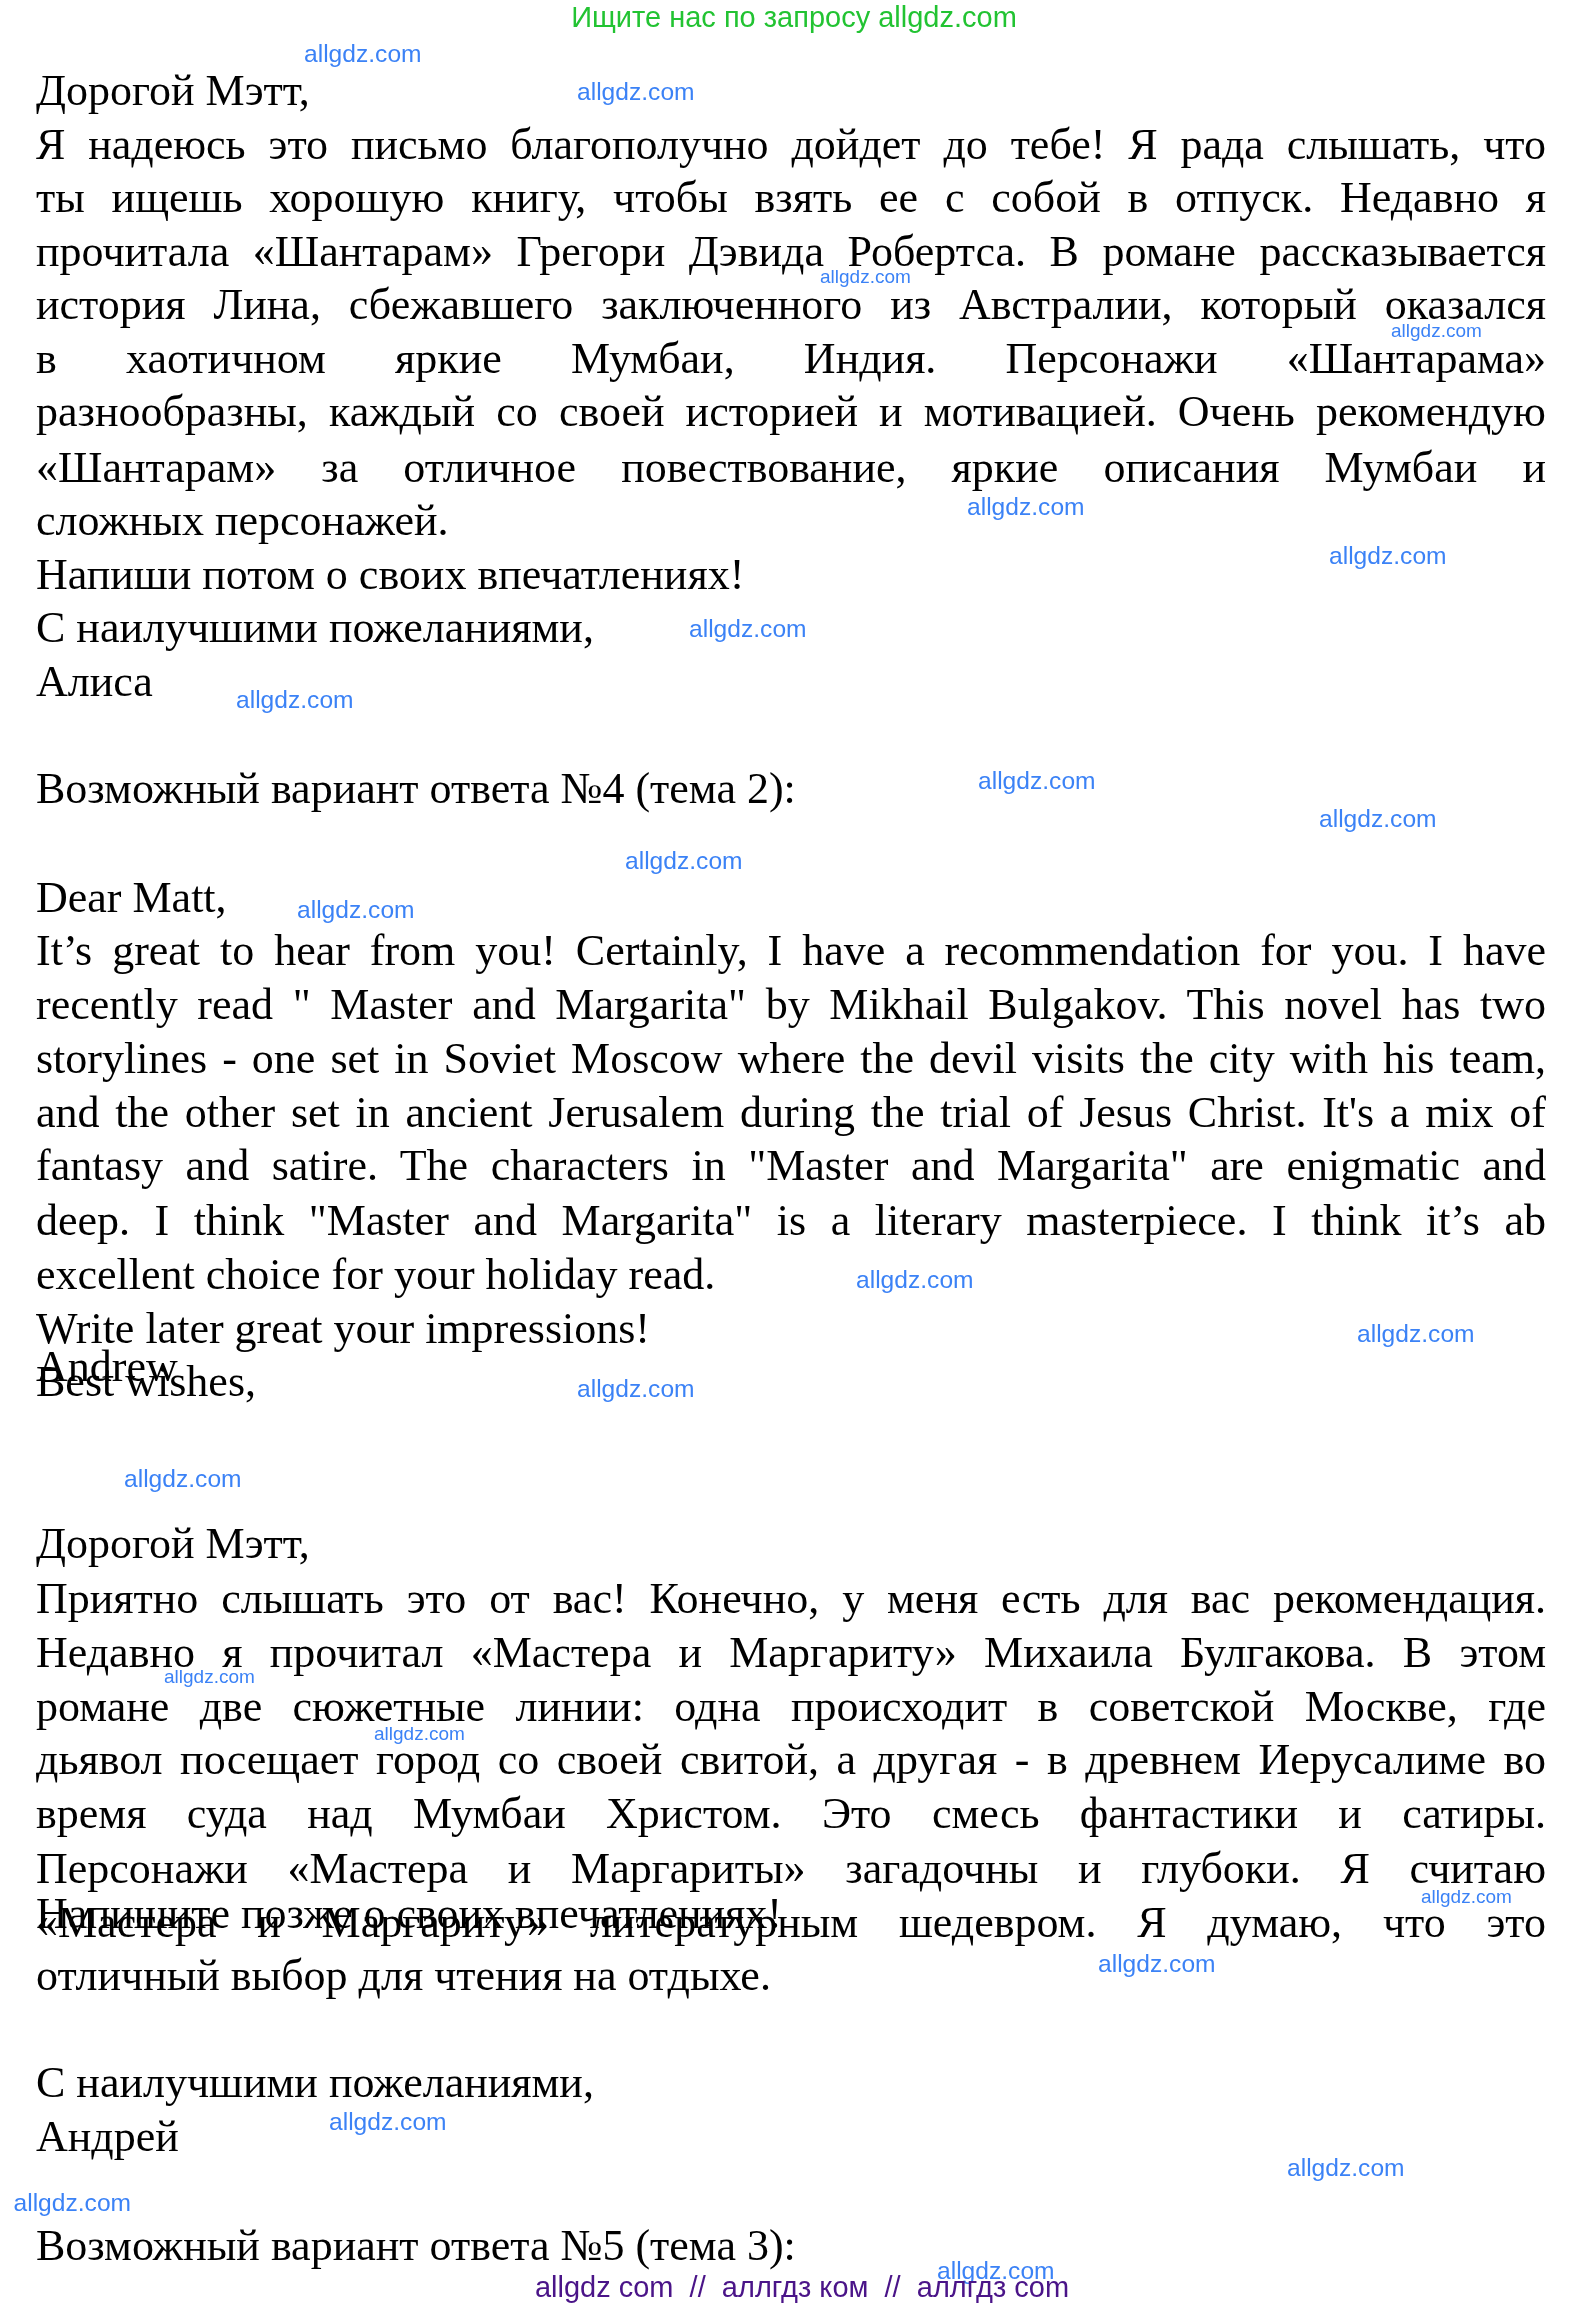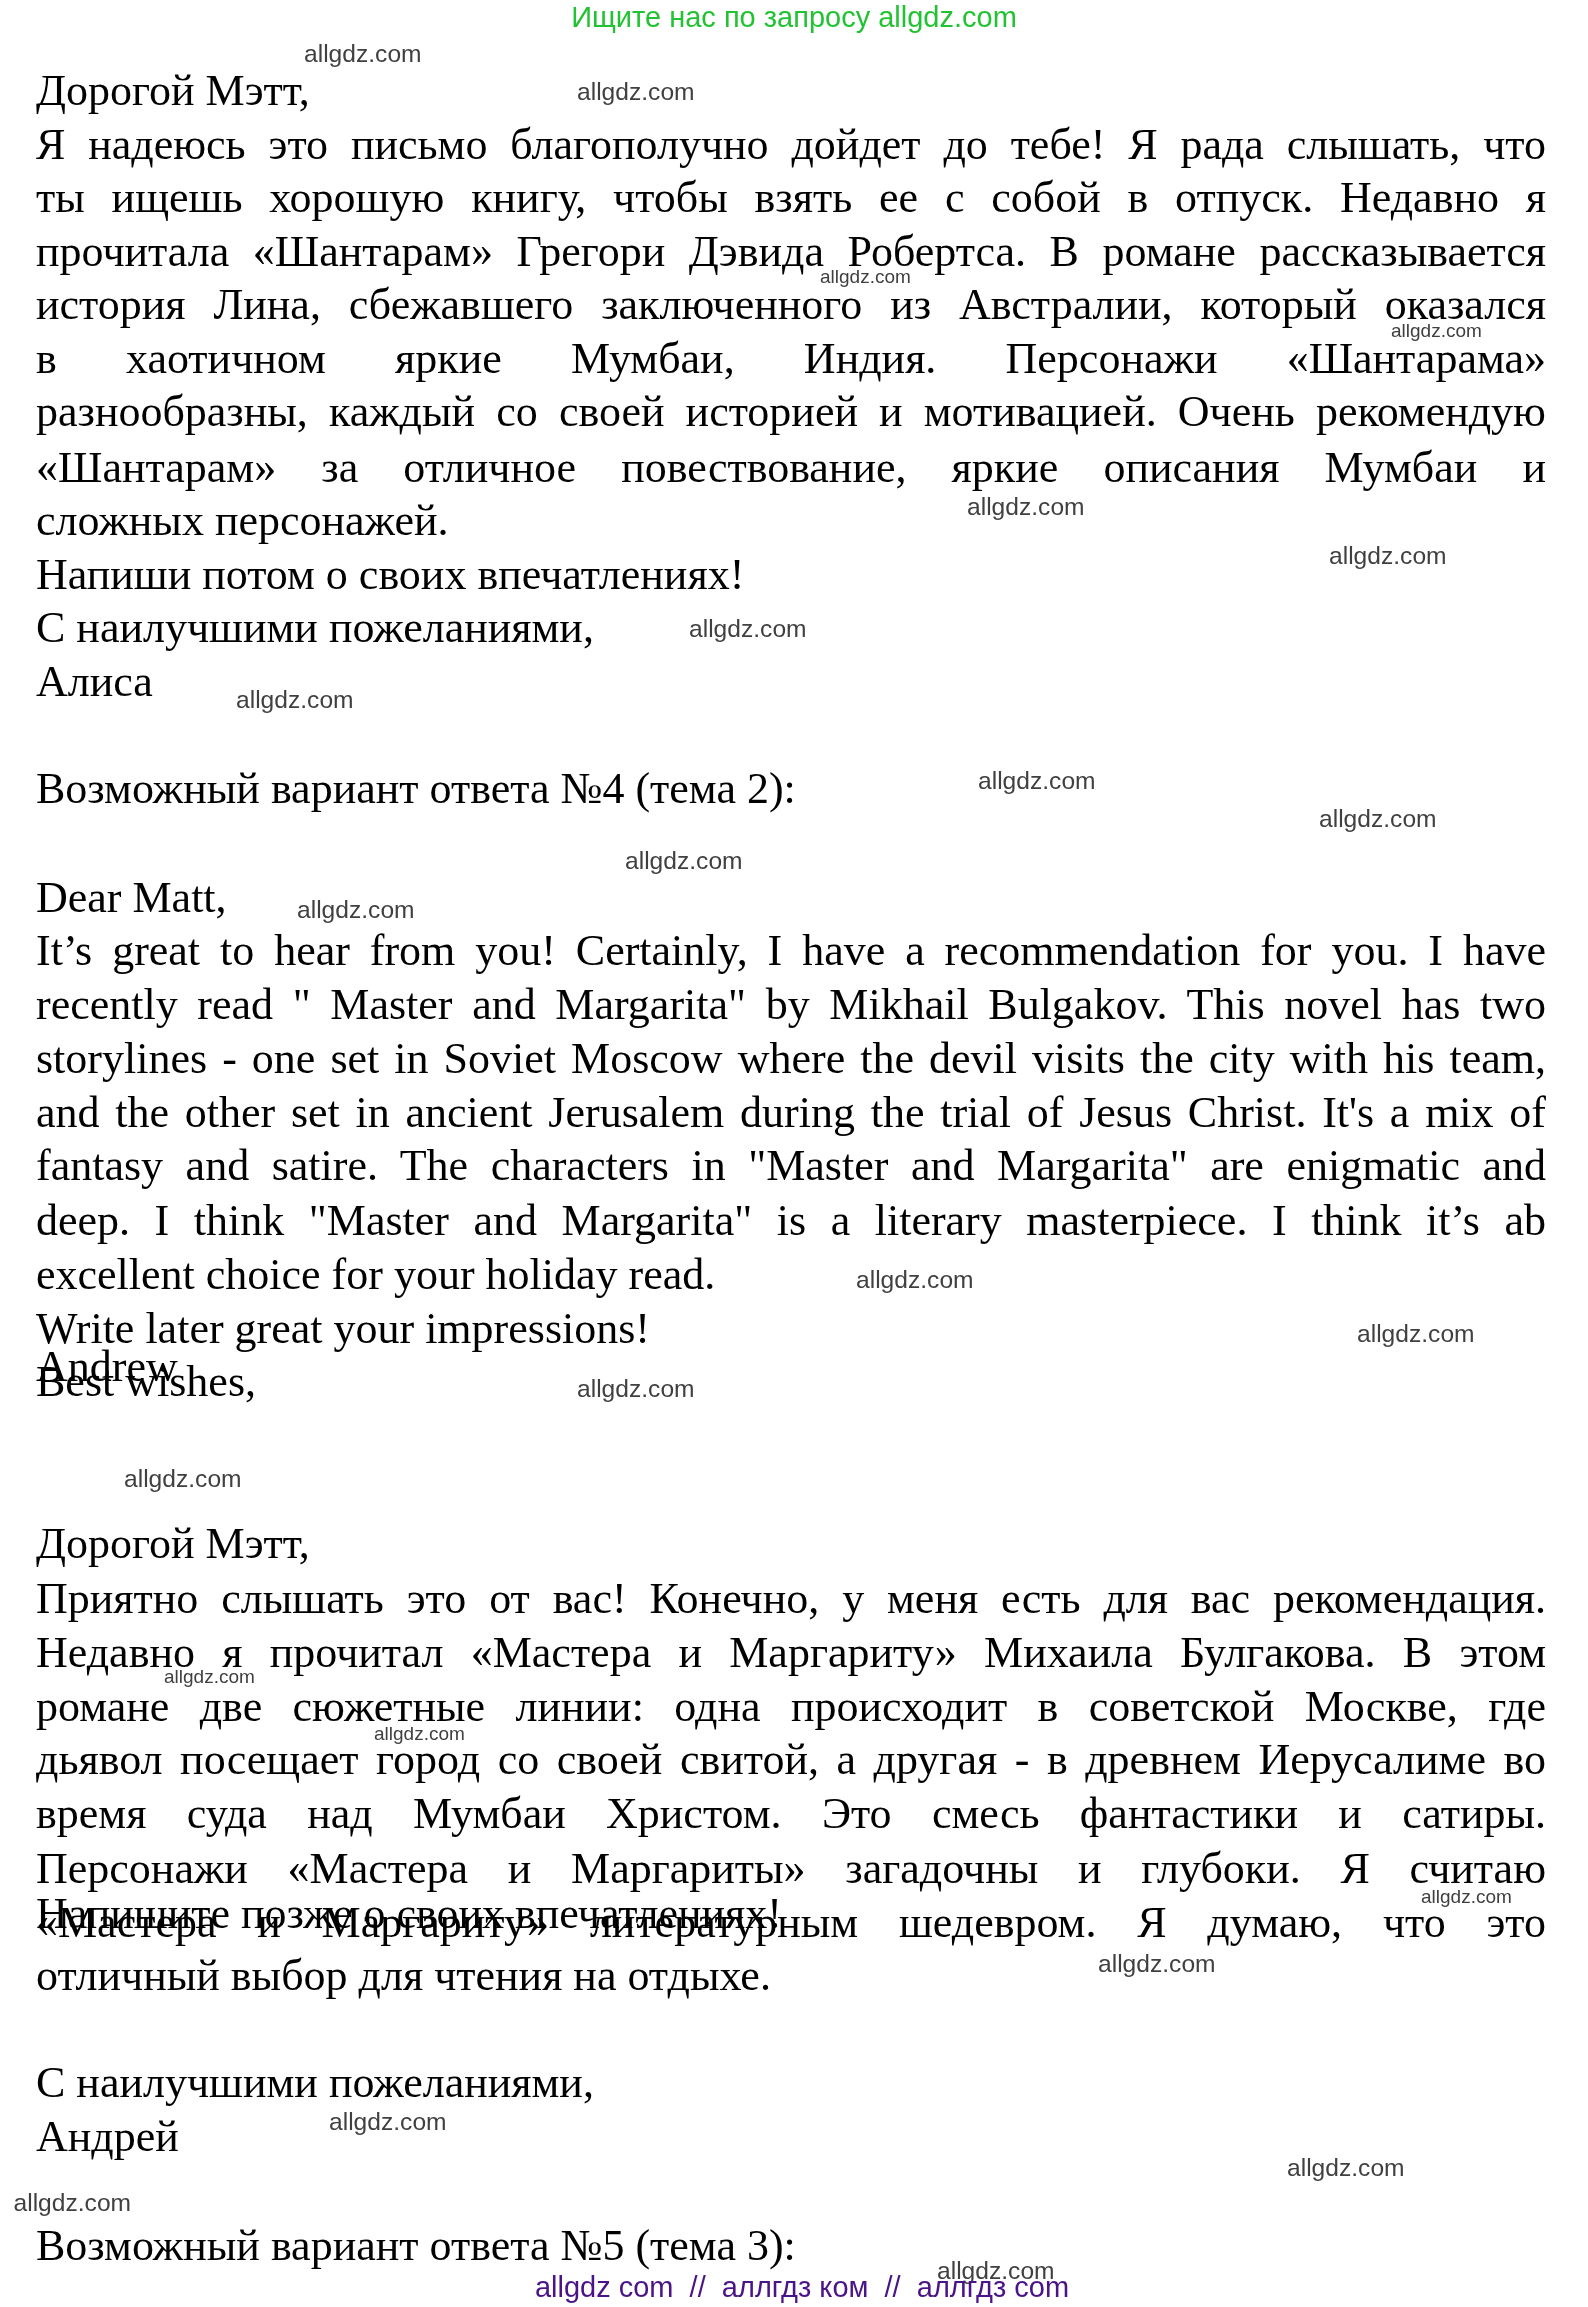--- a/index.html
+++ b/index.html
@@ -10,21 +10,21 @@
     font-size:29px; line-height:35px; color:#22c332;
   }
   .line {
     position:absolute; left:36px; width:1510px; height:54px;
     font-family:Liberation Serif, serif; font-size:44px; line-height:54px;
     color:#000; white-space:nowrap;
   }
   .line.j { text-align:justify; text-align-last:justify; }
   .wm {
     position:absolute; font-family:"Liberation Sans", sans-serif;
-    font-size:24.6px; line-height:27px; color:#404040; white-space:nowrap;
+    font-size:24.6px; line-height:27px; color:#3b82f6; white-space:nowrap;
   }
   .wm.sm { font-size:19px; line-height:20.6px; }
   .footer-link {
     position:absolute; left:0; top:2271px; width:1588px; height:32px;
     text-align:center; font-family:"Liberation Sans", sans-serif;
     font-size:29px; line-height:32px; color:#4a1488; white-space:pre;margin-left:8px;
   }
 </style>
 </head>
 <body>

